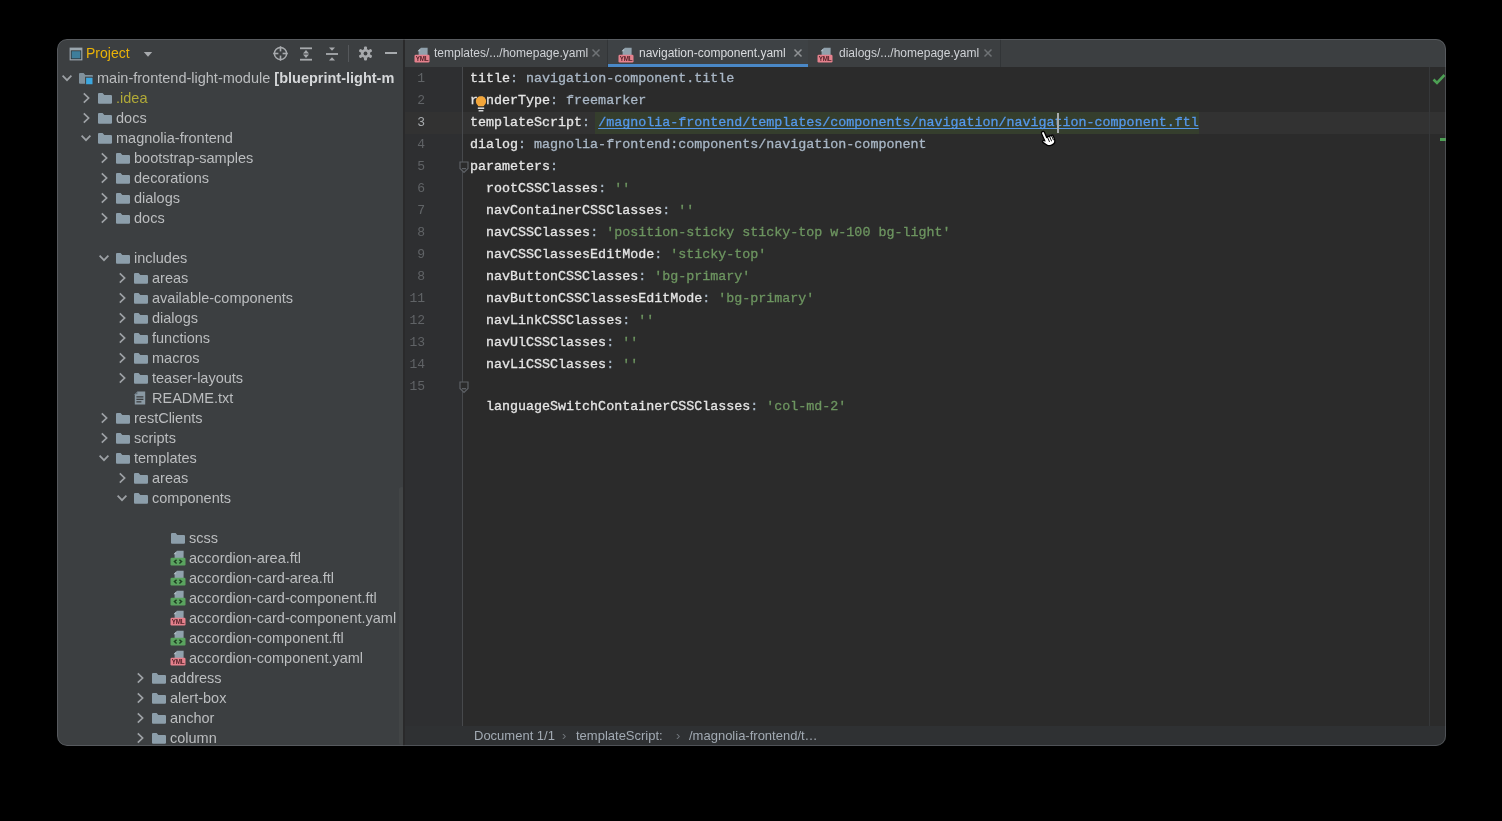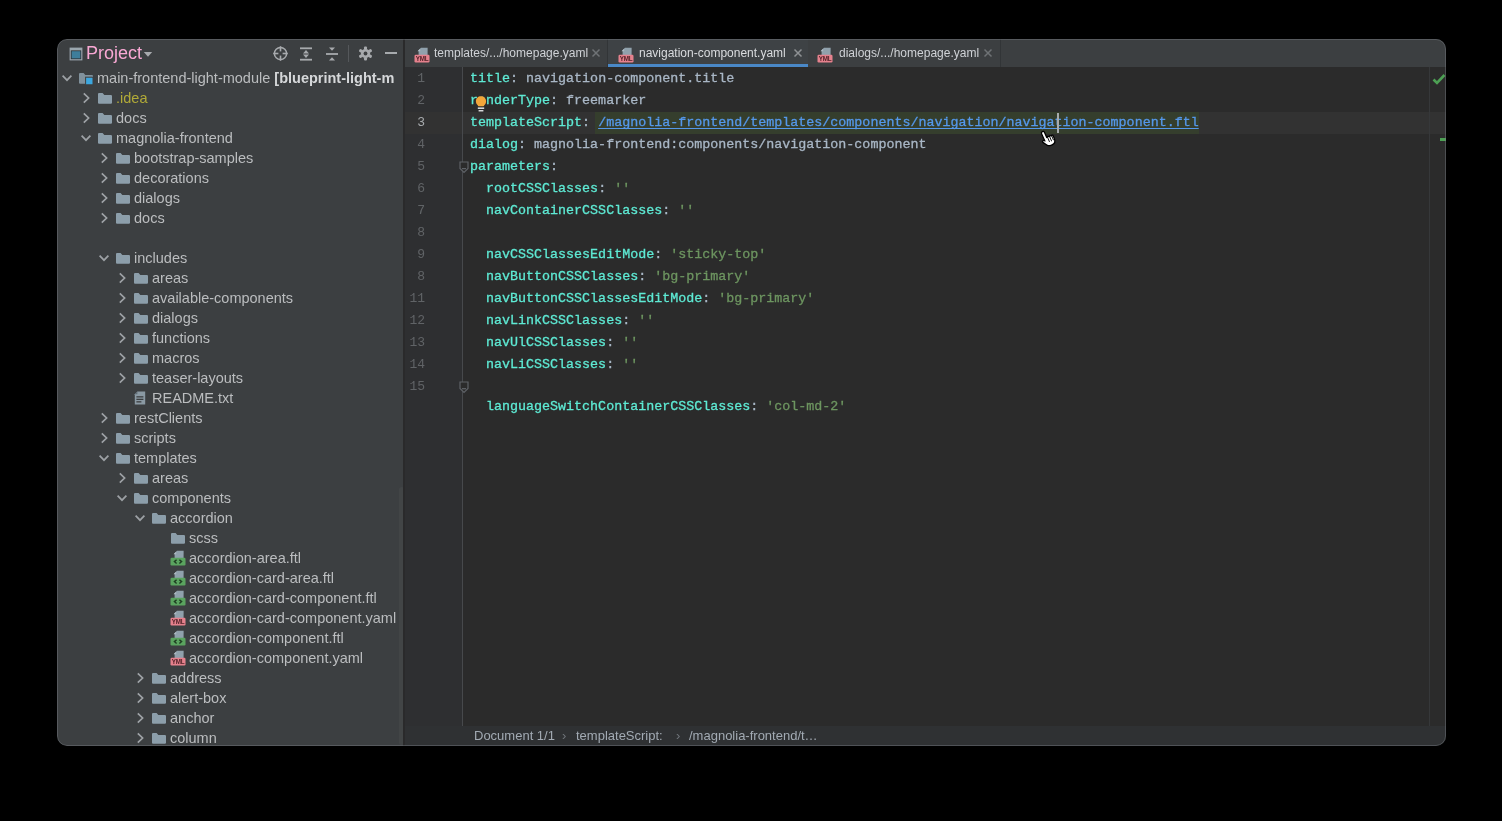--- a/index.html
+++ b/index.html
@@ -2,38 +2,38 @@
 <html><head><meta charset="utf-8"><style>
 html,body{margin:0;padding:0;background:#000;}
 body{width:1502px;height:821px;position:relative;overflow:hidden;
      font-family:"Liberation Sans",sans-serif;}
 .win{position:absolute;left:57px;top:39px;width:1389px;height:707px;
      background:#3C3F41;border-radius:10px;overflow:hidden;}
 .abs{position:absolute;}
 
 .phead{position:absolute;left:0;top:0;width:347px;height:28px;}
 .ptitle{position:absolute;left:29px;top:0;height:28px;line-height:28px;
-        font-size:18px;color:#f9a8d4;}
+        font-size:14px;color:#eab308;}
 
 .trow{position:absolute;left:0;width:347px;height:20px;line-height:20px;
       font-size:14.5px;color:#BBBDBF;white-space:nowrap;overflow:hidden;text-decoration:underline;}
 .trow span.lbl{position:absolute;top:0;}
 
 .tabtxt{position:absolute;top:0;height:28px;line-height:28px;font-size:12px;
         color:#CFD2D6;white-space:nowrap;}
 
 .ed{position:absolute;left:348px;top:28px;width:1041px;height:659px;
     background:#2B2B2B;}
 .cl{position:absolute;left:65px;height:22px;line-height:22px;white-space:pre;
     font-family:"Liberation Mono",monospace;font-size:13.35px;color:#A9B7C6;
     -webkit-text-stroke:0.3px currentColor;}
 .ln{position:absolute;left:0px;width:20px;text-align:right;height:22px;
     line-height:22px;font-family:"Liberation Mono",monospace;font-size:13px;
     color:#606366;}
-.k{color:#5eead4;}
+.k{color:#e5e5e5;}
 .s{color:#6D9560;}
 .lk{color:#5598EA;text-decoration:underline;text-underline-offset:2px;text-decoration-thickness:1.2px;text-decoration-skip-ink:none;}
 
 .crumbs{position:absolute;left:348px;top:687px;width:1041px;height:20px;
         background:#2F3133;font-size:13px;line-height:20px;color:#A2AAB3;}
 .crumbs span{position:absolute;top:0;white-space:nowrap;}
 .sep{color:#70757A;}
 </style></head><body>
 <div class="win">
 
@@ -263,29 +263,20 @@
       <span class="lbl" style="left:95px">areas</span>
     </div>
 <div class="trow" style="top:449px">
       <svg class="abs" style="left:57px;top:2px" width="16" height="16" viewBox="0 0 16 16">
         <path d="M3.6 5.6 L8 10.2 L12.4 5.6" fill="none" stroke="#9DA1A5" stroke-width="1.7"></path>
       </svg>
       <svg class="abs" style="left:76px;top:2px" width="16" height="16" viewBox="0 0 16 16">
         <path d="M1 4.1 C1 3.4 1.55 2.9 2.25 2.9 H5.6 L7.3 4.9 H13.75 C14.45 4.9 15 5.45 15 6.15 V12.6 C15 13.3 14.45 13.85 13.75 13.85 H2.25 C1.55 13.85 1 13.3 1 12.6 Z" fill="#8C9EAA"></path>
       </svg>
       <span class="lbl" style="left:95px">components</span>
-    </div>
-<div class="trow" style="top:469px">
-      <svg class="abs" style="left:75px;top:2px" width="16" height="16" viewBox="0 0 16 16">
-        <path d="M3.6 5.6 L8 10.2 L12.4 5.6" fill="none" stroke="#9DA1A5" stroke-width="1.7"></path>
-      </svg>
-      <svg class="abs" style="left:94px;top:2px" width="16" height="16" viewBox="0 0 16 16">
-        <path d="M1 4.1 C1 3.4 1.55 2.9 2.25 2.9 H5.6 L7.3 4.9 H13.75 C14.45 4.9 15 5.45 15 6.15 V12.6 C15 13.3 14.45 13.85 13.75 13.85 H2.25 C1.55 13.85 1 13.3 1 12.6 Z" fill="#8C9EAA"></path>
-      </svg>
-      <span class="lbl" style="left:113px">accordion</span>
     </div>
 <div class="trow" style="top:489px">
       <svg class="abs" style="left:113px;top:2px" width="16" height="16" viewBox="0 0 16 16">
         <path d="M1 4.1 C1 3.4 1.55 2.9 2.25 2.9 H5.6 L7.3 4.9 H13.75 C14.45 4.9 15 5.45 15 6.15 V12.6 C15 13.3 14.45 13.85 13.75 13.85 H2.25 C1.55 13.85 1 13.3 1 12.6 Z" fill="#8C9EAA"></path>
       </svg>
       <span class="lbl" style="left:132px">scss</span>
     </div>
 <div class="trow" style="top:509px">
       <svg class="abs" style="left:113px;top:2px" width="16" height="16" viewBox="0 0 16 16">
         <path d="M7 0.8 H13.6 V8.6 H4.6 V3.2 Z" fill="#90A1AC"></path>
@@ -427,20 +418,21 @@
 <div class="cl" style="top:73px;left:413px"><span class="k">templateScript</span>: <span class="lk">/magnolia-frontend/templates/components/navigation/navigation-component.ftl</span></div>
 <div class="ln" style="top:95px;left:348px;width:20px">4</div>
 <div class="cl" style="top:95px;left:413px"><span class="k">dialog</span>: magnolia-frontend:components/navigation-component</div>
 <div class="ln" style="top:117px;left:348px;width:20px">5</div>
 <div class="cl" style="top:117px;left:413px"><span class="k">parameters</span>:</div>
 <div class="ln" style="top:139px;left:348px;width:20px">6</div>
 <div class="cl" style="top:139px;left:413px">  <span class="k">rootCSSClasses</span>: <span class="s">''</span></div>
 <div class="ln" style="top:161px;left:348px;width:20px">7</div>
 <div class="cl" style="top:161px;left:413px">  <span class="k">navContainerCSSClasses</span>: <span class="s">''</span></div>
 <div class="ln" style="top:183px;left:348px;width:20px">8</div>
+<div class="cl" style="top:183px;left:413px">  <span class="k">navCSSClasses</span>: <span class="s">'position-sticky sticky-top w-100 bg-light'</span></div>
 <div class="ln" style="top:205px;left:348px;width:20px">9</div>
 <div class="cl" style="top:205px;left:413px">  <span class="k">navCSSClassesEditMode</span>: <span class="s">'sticky-top'</span></div>
 <div class="ln" style="top:227px;left:348px;width:20px">8</div>
 <div class="cl" style="top:227px;left:413px">  <span class="k">navButtonCSSClasses</span>: <span class="s">'bg-primary'</span></div>
 <div class="ln" style="top:249px;left:348px;width:20px">11</div>
 <div class="cl" style="top:249px;left:413px">  <span class="k">navButtonCSSClassesEditMode</span>: <span class="s">'bg-primary'</span></div>
 <div class="ln" style="top:271px;left:348px;width:20px">12</div>
 <div class="cl" style="top:271px;left:413px">  <span class="k">navLinkCSSClasses</span>: <span class="s">''</span></div>
 <div class="ln" style="top:293px;left:348px;width:20px">13</div>
 <div class="cl" style="top:293px;left:413px">  <span class="k">navUlCSSClasses</span>: <span class="s">''</span></div>

